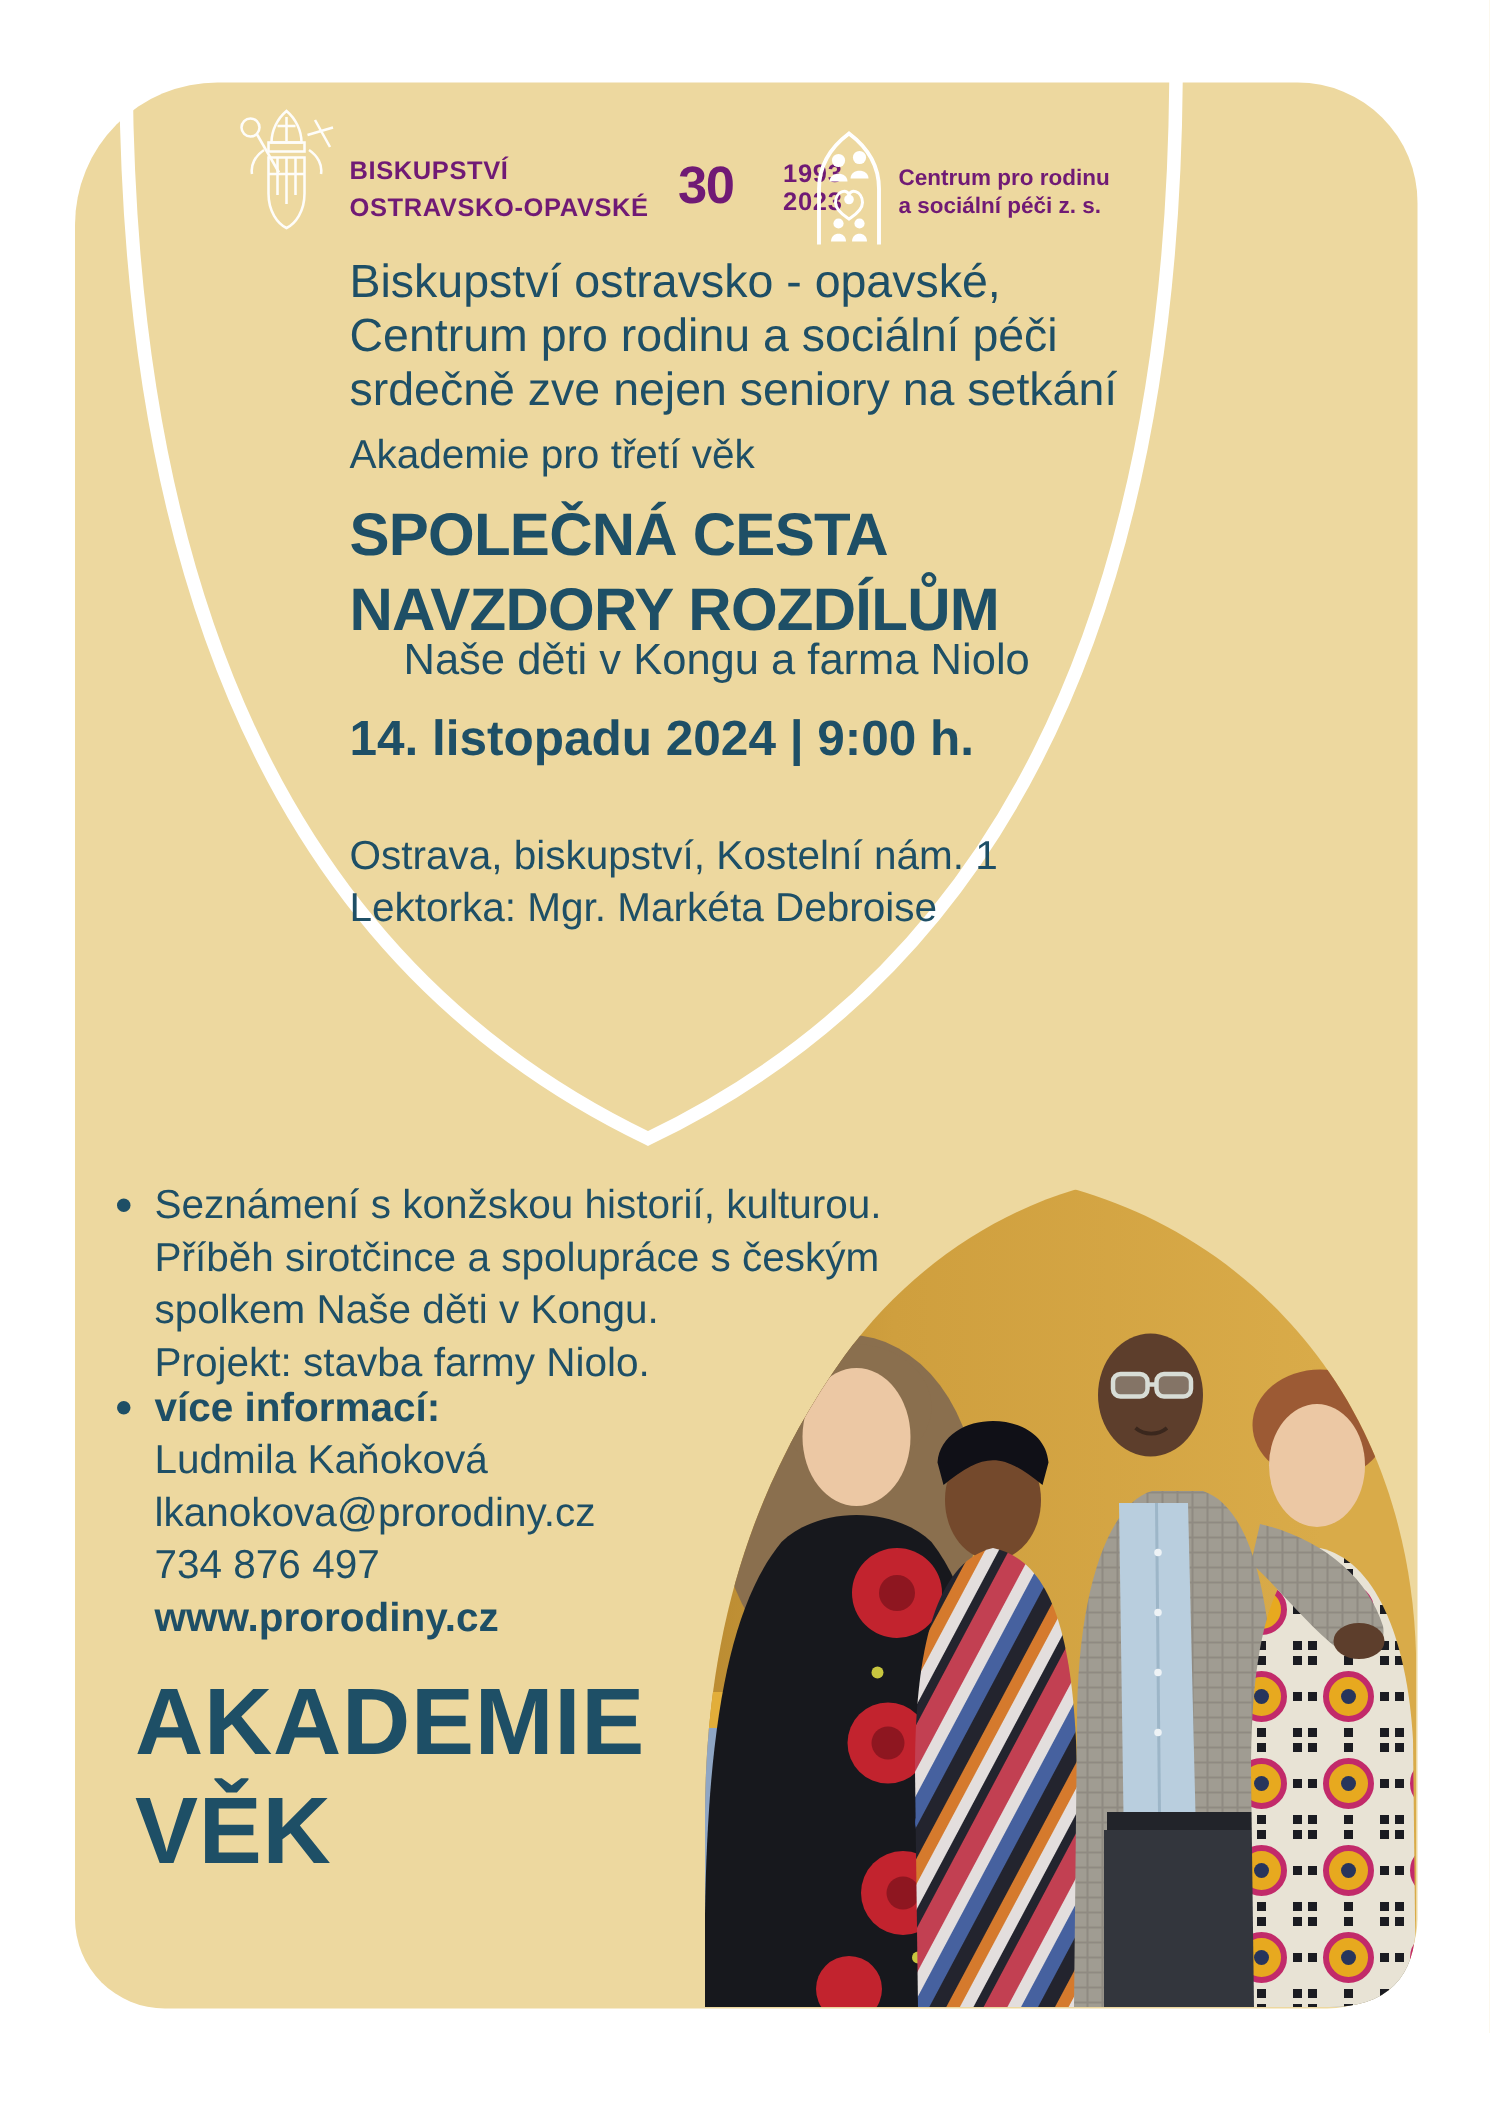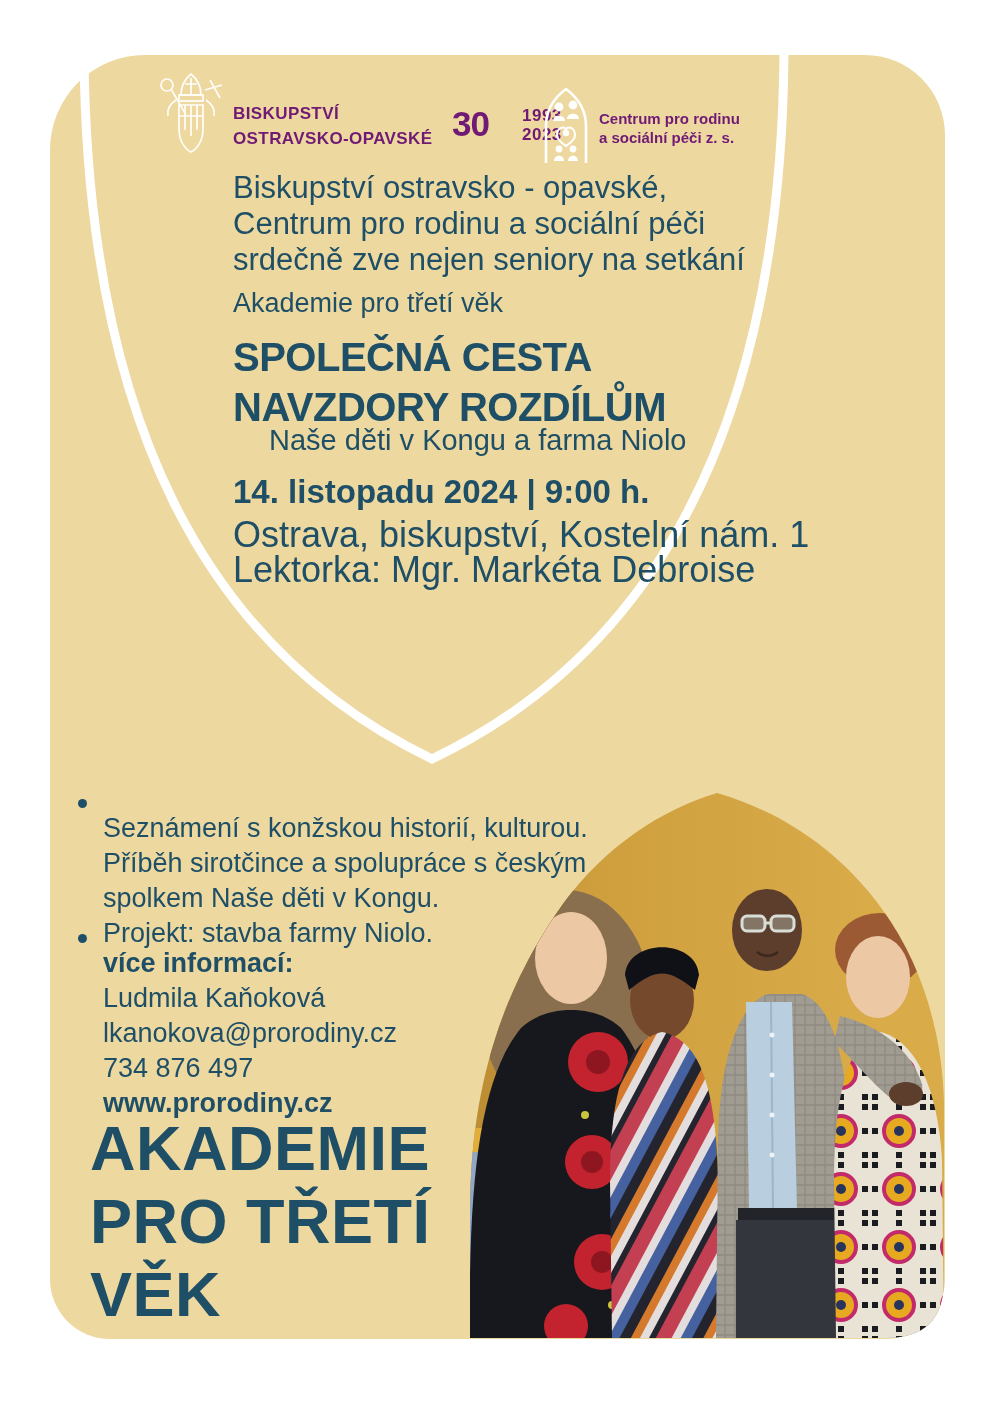--- a/index.html
+++ b/index.html
@@ -19,27 +19,27 @@
   .diocese-name{left:233px;top:101px;font-size:17px;font-weight:bold;line-height:25px;letter-spacing:0.4px;}
   .anniv-num{left:452px;top:98px;font-size:35px;font-weight:bold;line-height:52px;letter-spacing:-1px;}
   .anniv-years{left:522px;top:106px;font-size:17px;font-weight:bold;line-height:19px;letter-spacing:0.5px;}
   .org-name{left:599px;top:109px;font-size:15px;font-weight:bold;line-height:19px;}
   
   .intro{left:233px;top:170px;font-size:31px;line-height:36px;}
   .series{left:233px;top:288px;font-size:27px;}
   .event-title{left:233px;top:332px;font-size:40px;font-weight:bold;line-height:50px;letter-spacing:-0.5px;}
   .subtitle{left:233px;top:424px;font-size:29px;margin-left:36px;}
   .when{left:233px;top:473px;font-size:33px;font-weight:bold;}
-  .where{left:233px;top:517px;font-size:36px;line-height:35px;}
+  .where{left:233px;top:553px;font-size:27px;line-height:35px;}
   
   .bullet-row{position:absolute;display:flex;align-items:flex-start;}
   .bullet-dot{width:9px;height:9px;border-radius:50%;background:#1e4f66;margin:13px 16px 0 0;flex:0 0 auto;}
   .b1{left:78px;top:786px;}
   .b2{left:78px;top:921px;}
-  .btext{font-size:27px;line-height:35px;margin-top:25px;}
+  .btext{font-size:27px;line-height:35px;}
   .btext .bold{font-weight:bold;}
   
   .big-title{left:90px;top:1112px;font-size:63px;font-weight:800;line-height:73px;letter-spacing:0.5px;}
 </style>
 </head>
 <body>
 
 <div class="page">
 
   <div class="yellow-bg"></div>
@@ -235,17 +235,16 @@
       <div class="bold">více informací:</div>
       <div>Ludmila Kaňoková</div>
       <div>lkanokova@prorodiny.cz</div>
       <div>734 876 497</div>
       <div class="bold">www.prorodiny.cz</div>
     </div>
   </div>
 
   <div class="abs teal big-title">
     <div>AKADEMIE</div>
-    <div>PRO TŘETÍ</div>
     <div>VĚK</div>
   </div>
 
 </div>
 
 </body></html>

